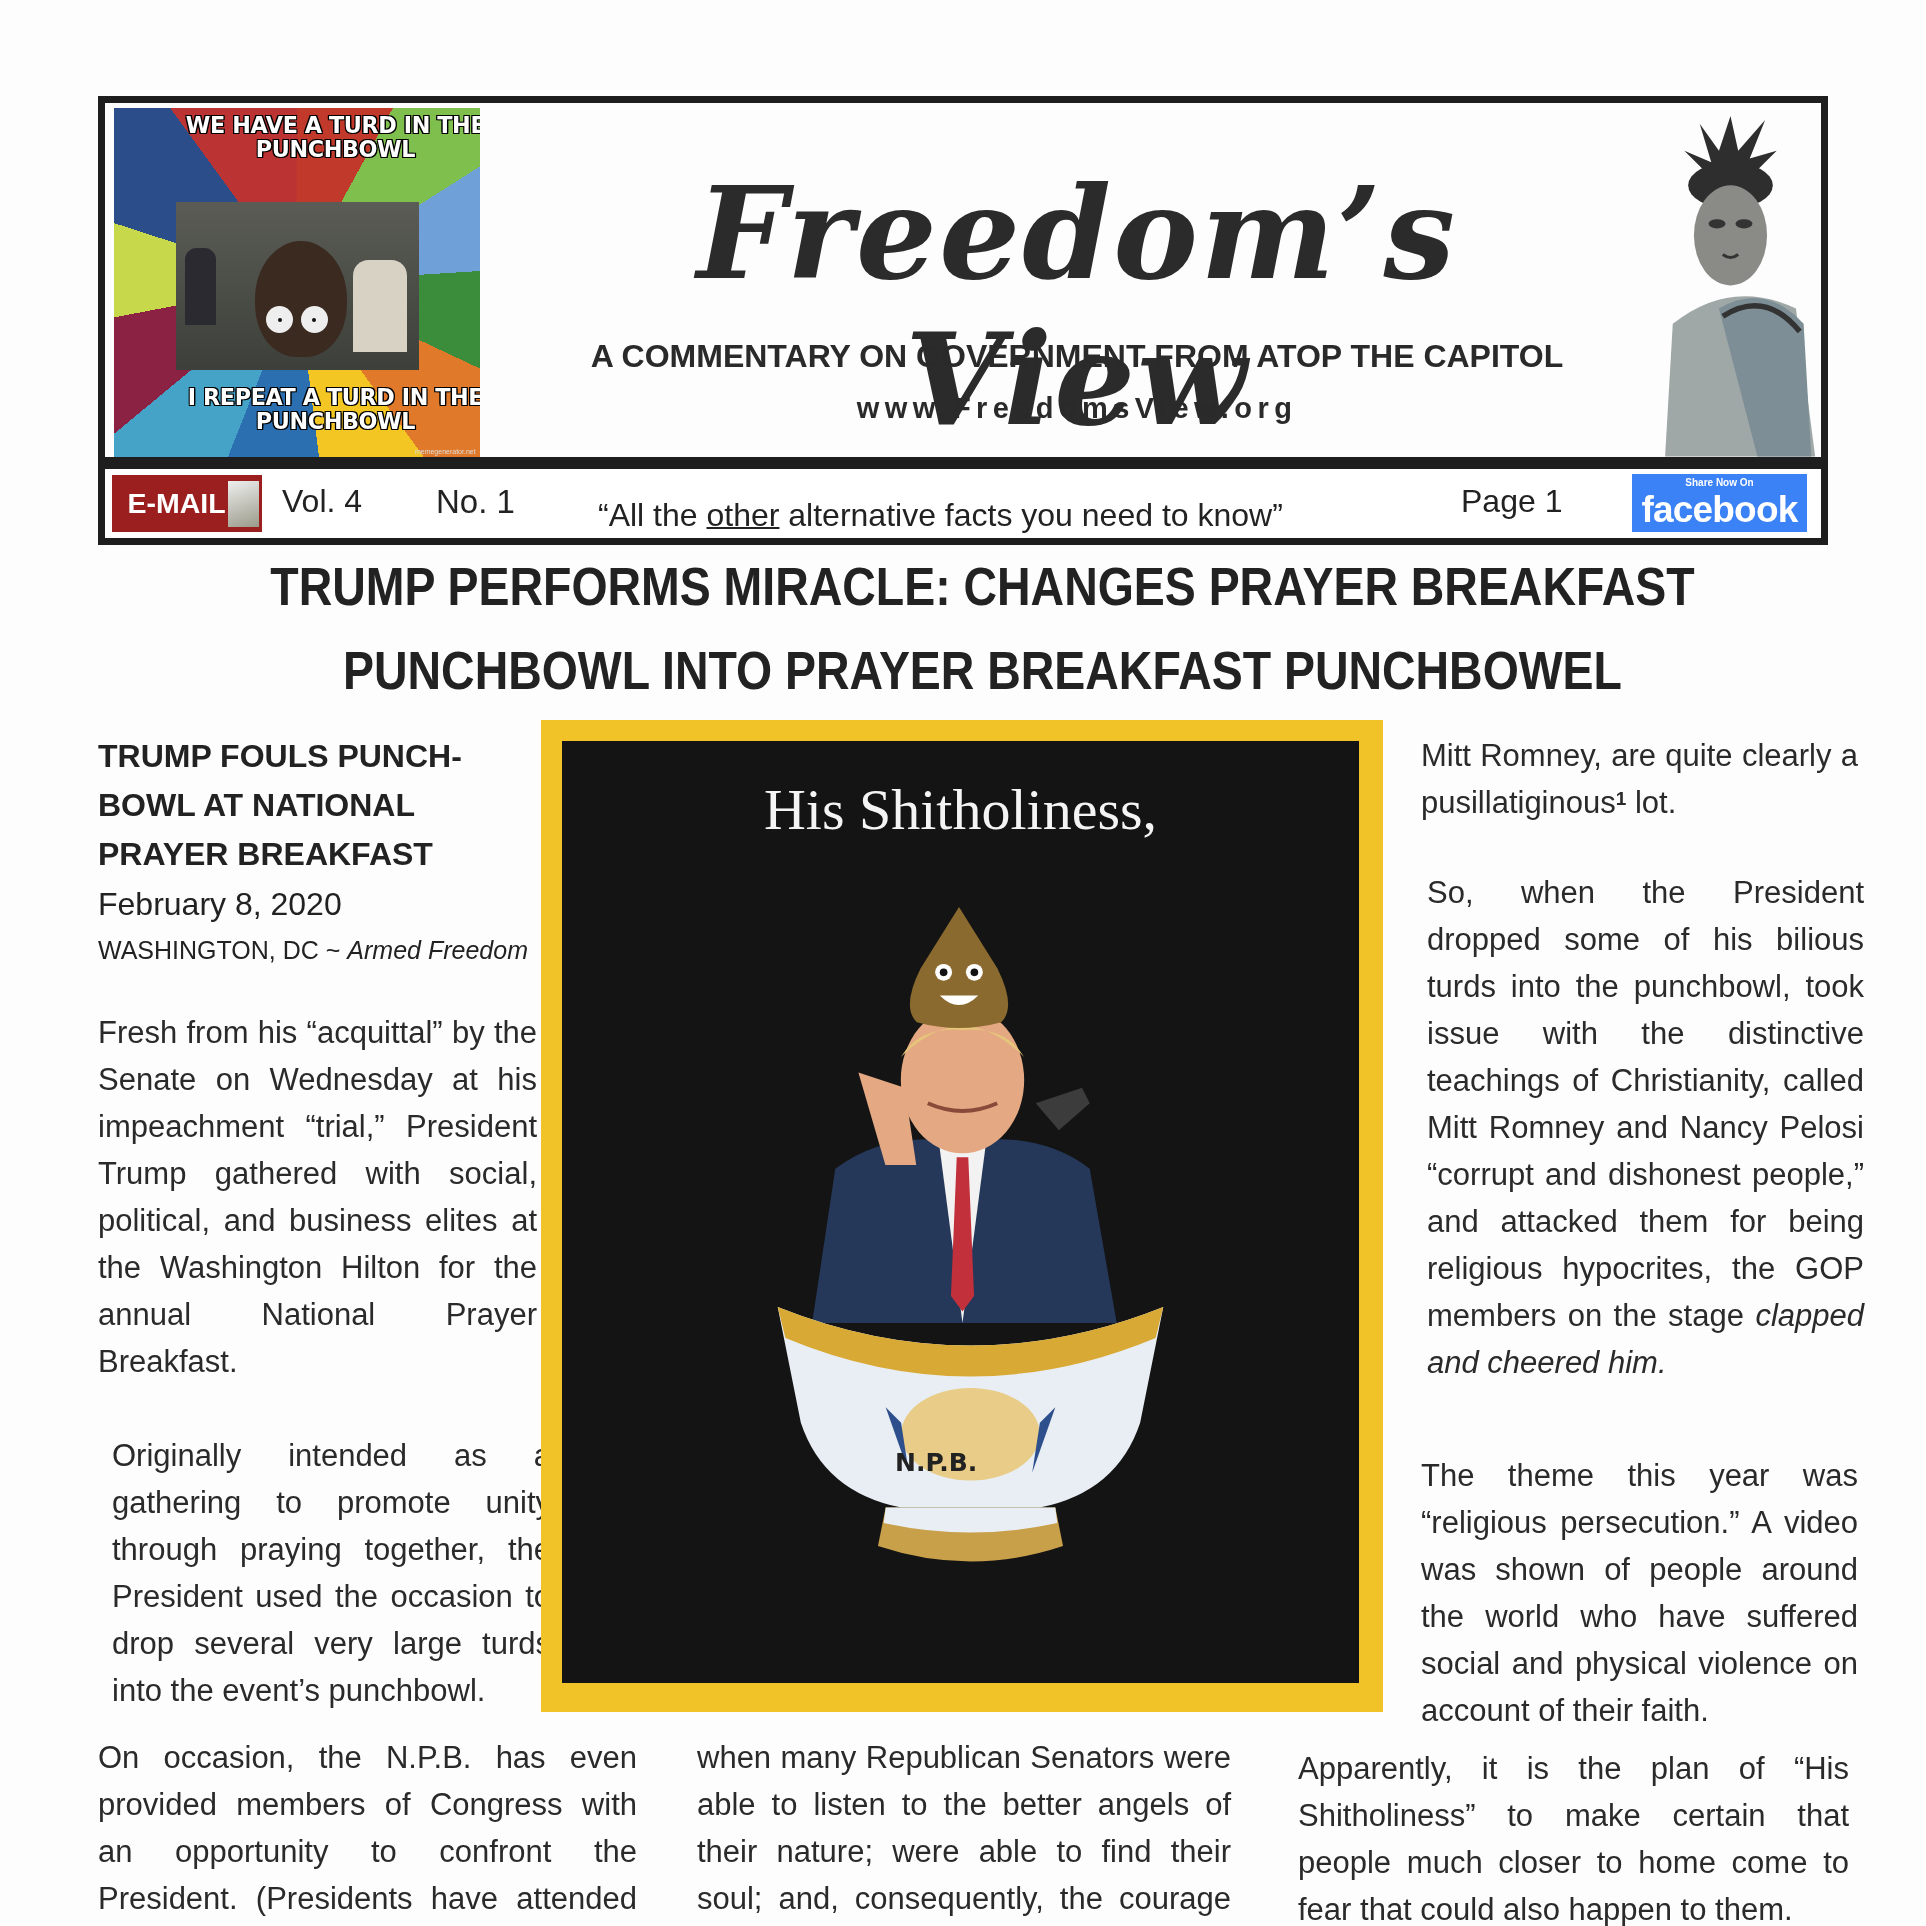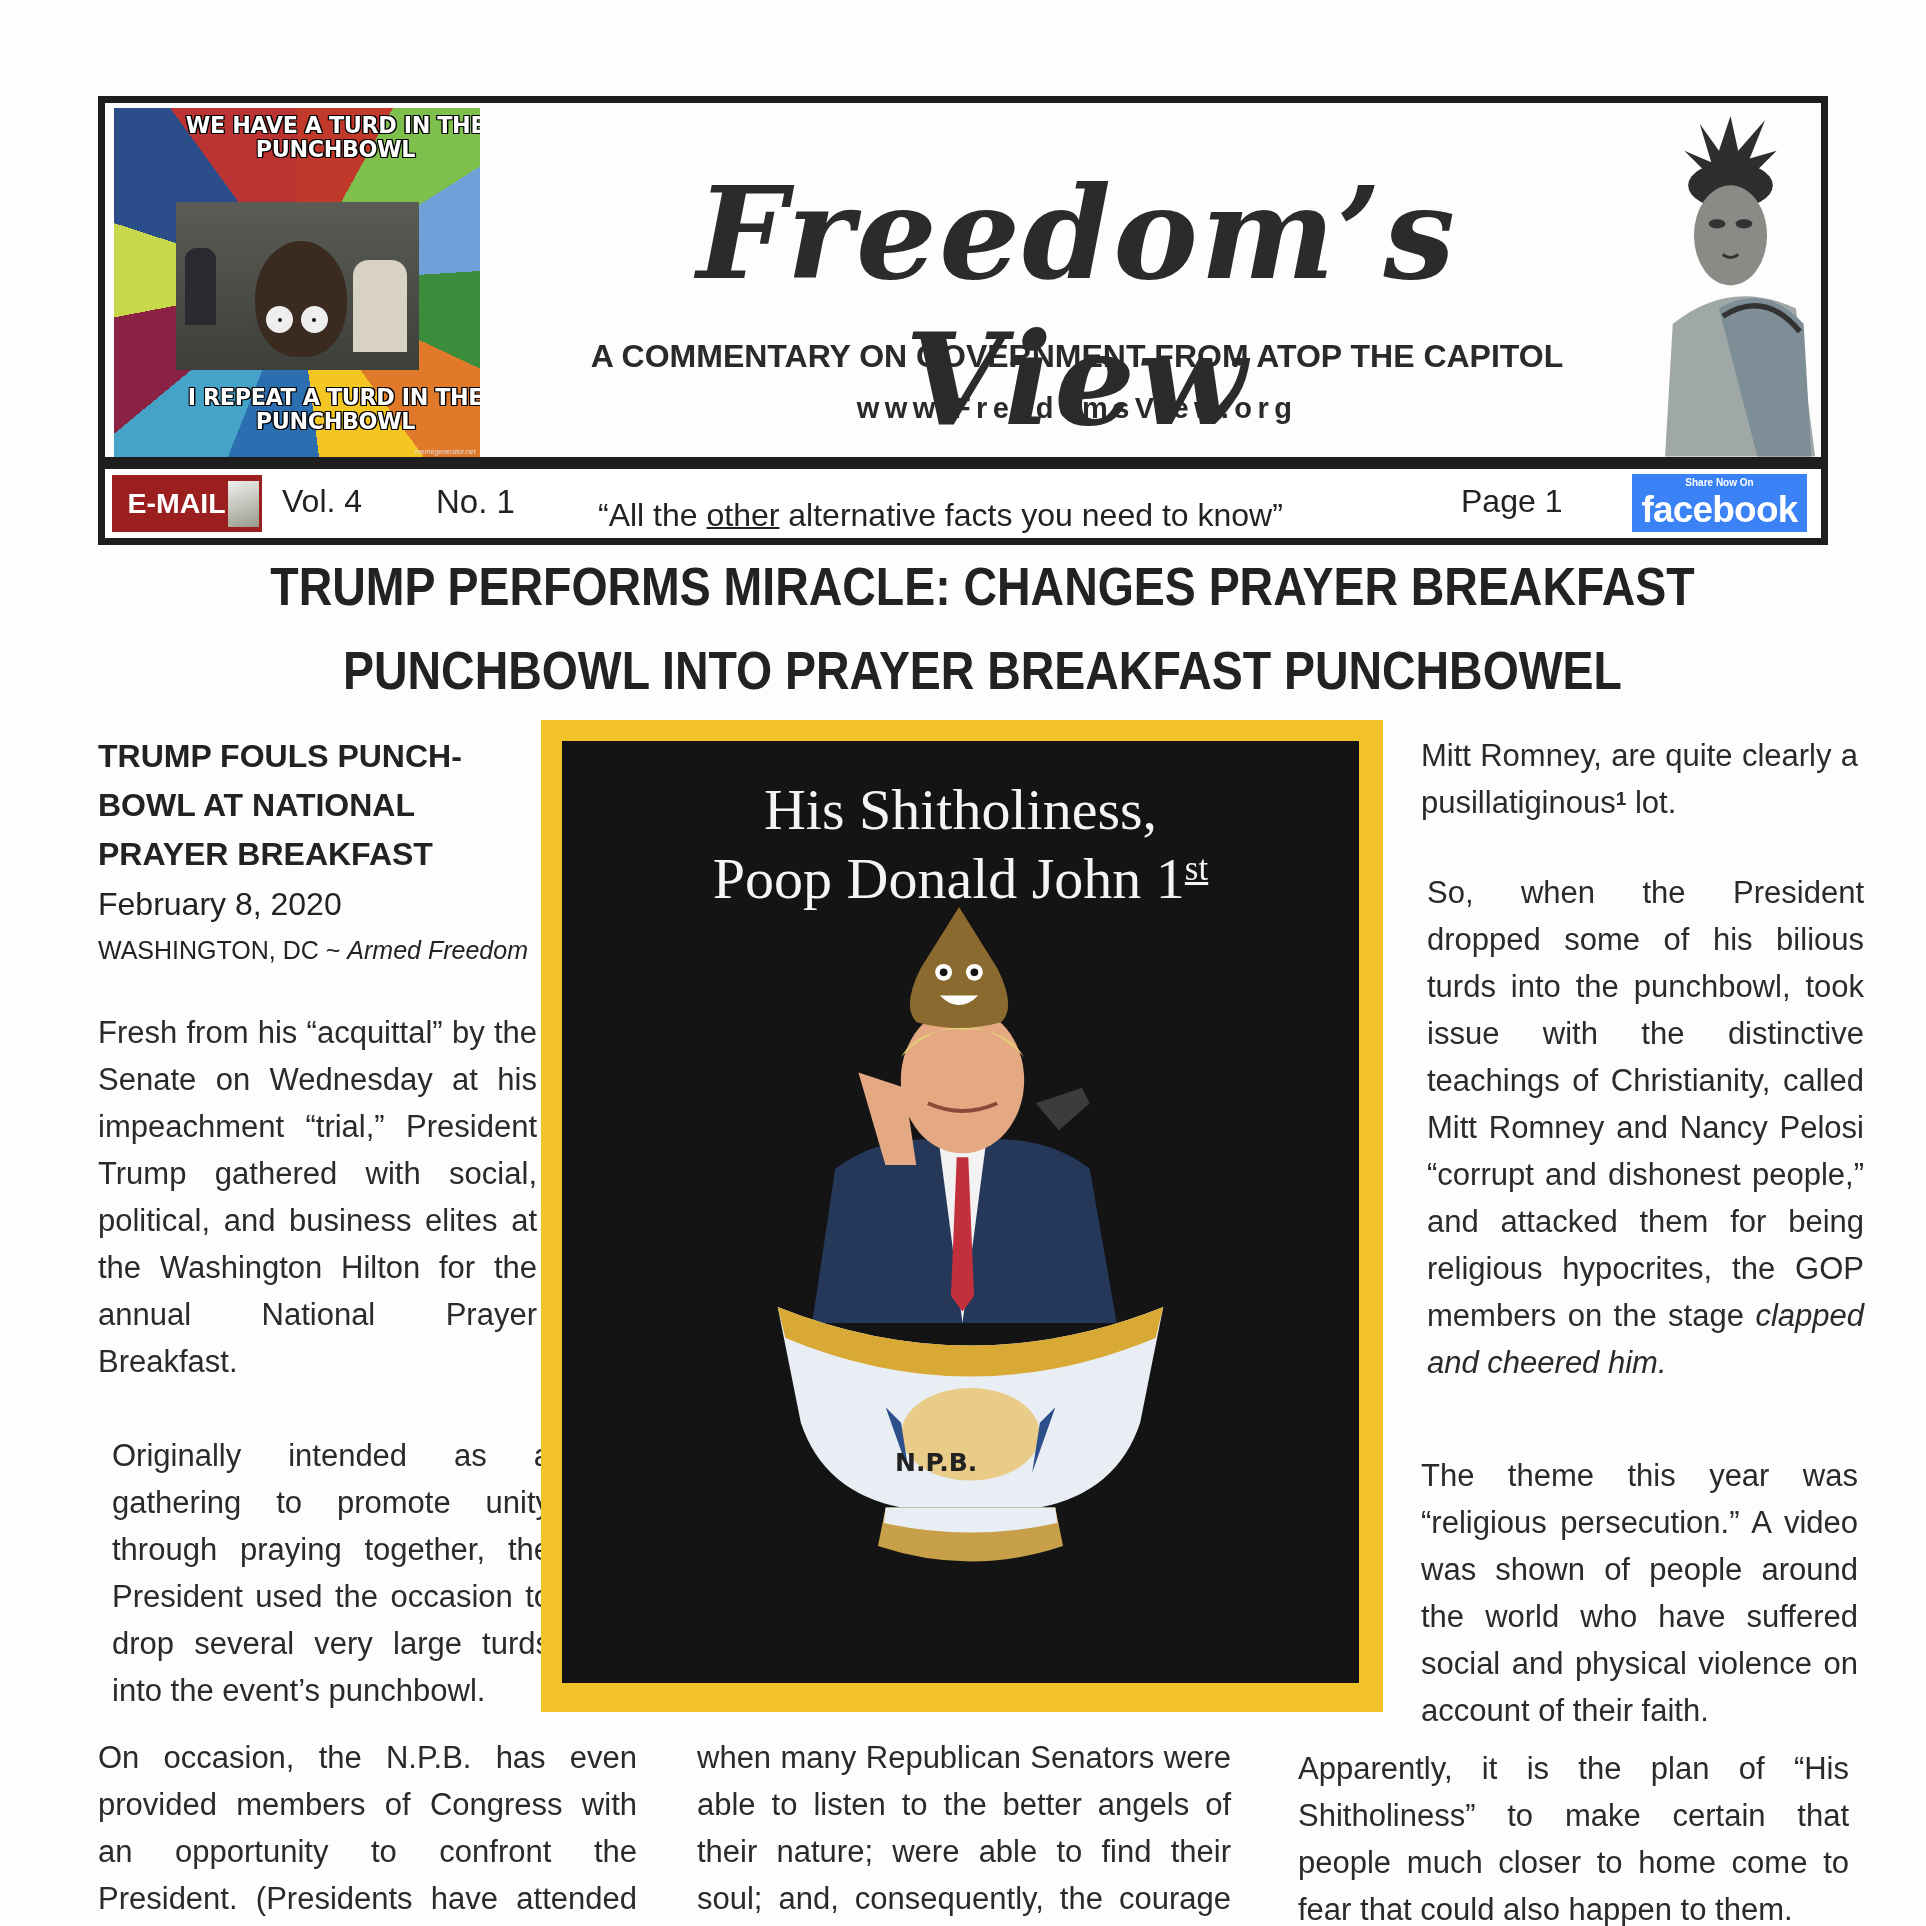--- a/index.html
+++ b/index.html
@@ -138,21 +138,20 @@
 
 <div id="sub-head" class="abs">TRUMP FOULS PUNCH-BOWL AT NATIONAL PRAYER BREAKFAST</div>
 <div id="date" class="abs">February 8, 2020</div>
 <div id="dateline" class="abs"><span>WASHINGTON, DC ~ </span><i>Armed Freedom</i></div>
 <p id="p1" class="abs body" style="margin:0">Fresh from his “acquittal” by the Senate on Wednesday at his impeachment “trial,” President Trump gathered with social, political, and business elites at the Washington Hilton for the annual National Prayer Breakfast.</p>
 <p id="p2" class="abs body" style="margin:14px">Originally intended as a gathering to promote unity through praying together, the President used the occasion to drop several very large turds into the event’s punchbowl.</p>
 
 <div id="photo-frame" class="abs">
   <div id="photo-inner" class="abs">
     <div id="caption-1" class="abs">His Shitholiness,</div>
-    <div id="caption-2" class="abs"><span>Poop Donald John 1</span><sup>st</sup></div>
 
     <svg id="trump" class="abs" viewBox="0 0 900 830">
       <path d="M60 830 L120 430 Q250 330 450 360 Q650 330 780 430 L850 830 Z" fill="#25385a"></path>
       <path d="M390 370 L450 830 L510 370 Z" fill="#f2f2f2"></path>
       <path d="M435 400 L465 400 L480 760 L450 800 L420 760 Z" fill="#c2303b"></path>
       <ellipse cx="450" cy="200" rx="160" ry="190" fill="#e4a983"></ellipse>
       <path d="M290 140 Q450 -20 610 140 Q560 60 450 70 Q340 60 290 140 Z" fill="#e6c77a"></path>
       <path d="M180 180 L250 420 L330 420 L300 220 Z" fill="#e4a983"></path>
       <path d="M640 260 L760 220 L780 260 L700 330 Z" fill="#3c3c3c"></path>
       <path d="M360 260 Q450 300 540 260" stroke="#8a4a3a" stroke-width="10" fill="none"></path>

